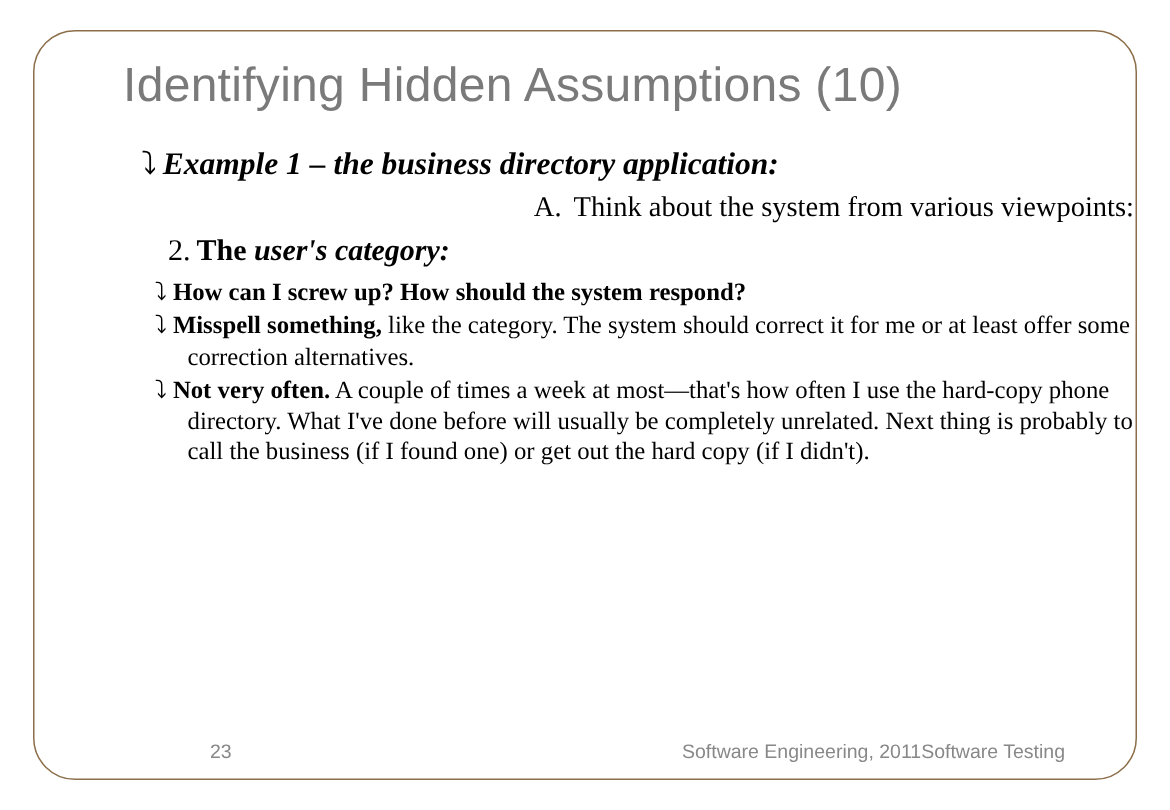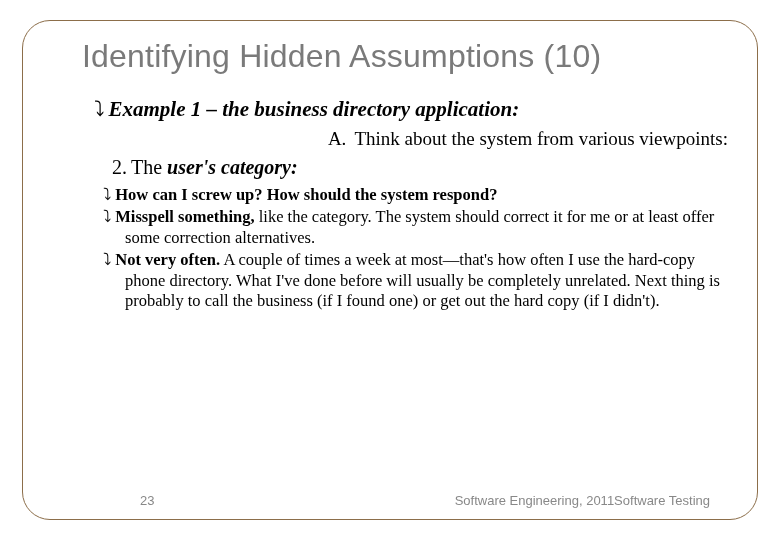--- a/index.html
+++ b/index.html
@@ -6,21 +6,21 @@
   html, body { width: 780px; height: 540px; overflow: hidden; }
   body {
     font-family: "Times New Roman", Times, serif;
     background: #fff;
     color: #000;
   }
   .slide {
     width: 780px;
     height: 540px;
     position: relative;
-    padding: 38px 52px 30px 68px;
+    padding: 38px 24px 30px 68px;
   }
   .frame {
     position: absolute;
     top: 20px; left: 22px; right: 22px; bottom: 20px;
     border: 1px solid #8c6e4a;
     border-radius: 28px;
     pointer-events: none;
   }
   .title {
     font-family: Arial, Helvetica, sans-serif;
@@ -52,21 +52,21 @@
   }
   .lvl2 .letter { padding-right: 8px; }
   .lvl3 {
     font-size: 20px;
     margin-left: 44px;
     margin-bottom: 6px;
     text-indent: -22px;
     padding-left: 22px;
   }
   .lvl3 .num { padding-right: 4px; }
-  .lvl3 .lead { font-weight: 400; }
+  .lvl3 .lead { font-weight: 700; }
   .lvl3 .ital { font-weight: 700; font-style: italic; }
   .bitems { margin-left: 35px; margin-top: 4px; }
   .bitem {
     font-size: 16.5px;
     line-height: 1.24;
     text-indent: -22px;
     padding-left: 22px;
     margin-bottom: 2px;
   }
   .bitem .bullet { padding-right: 4px; }

